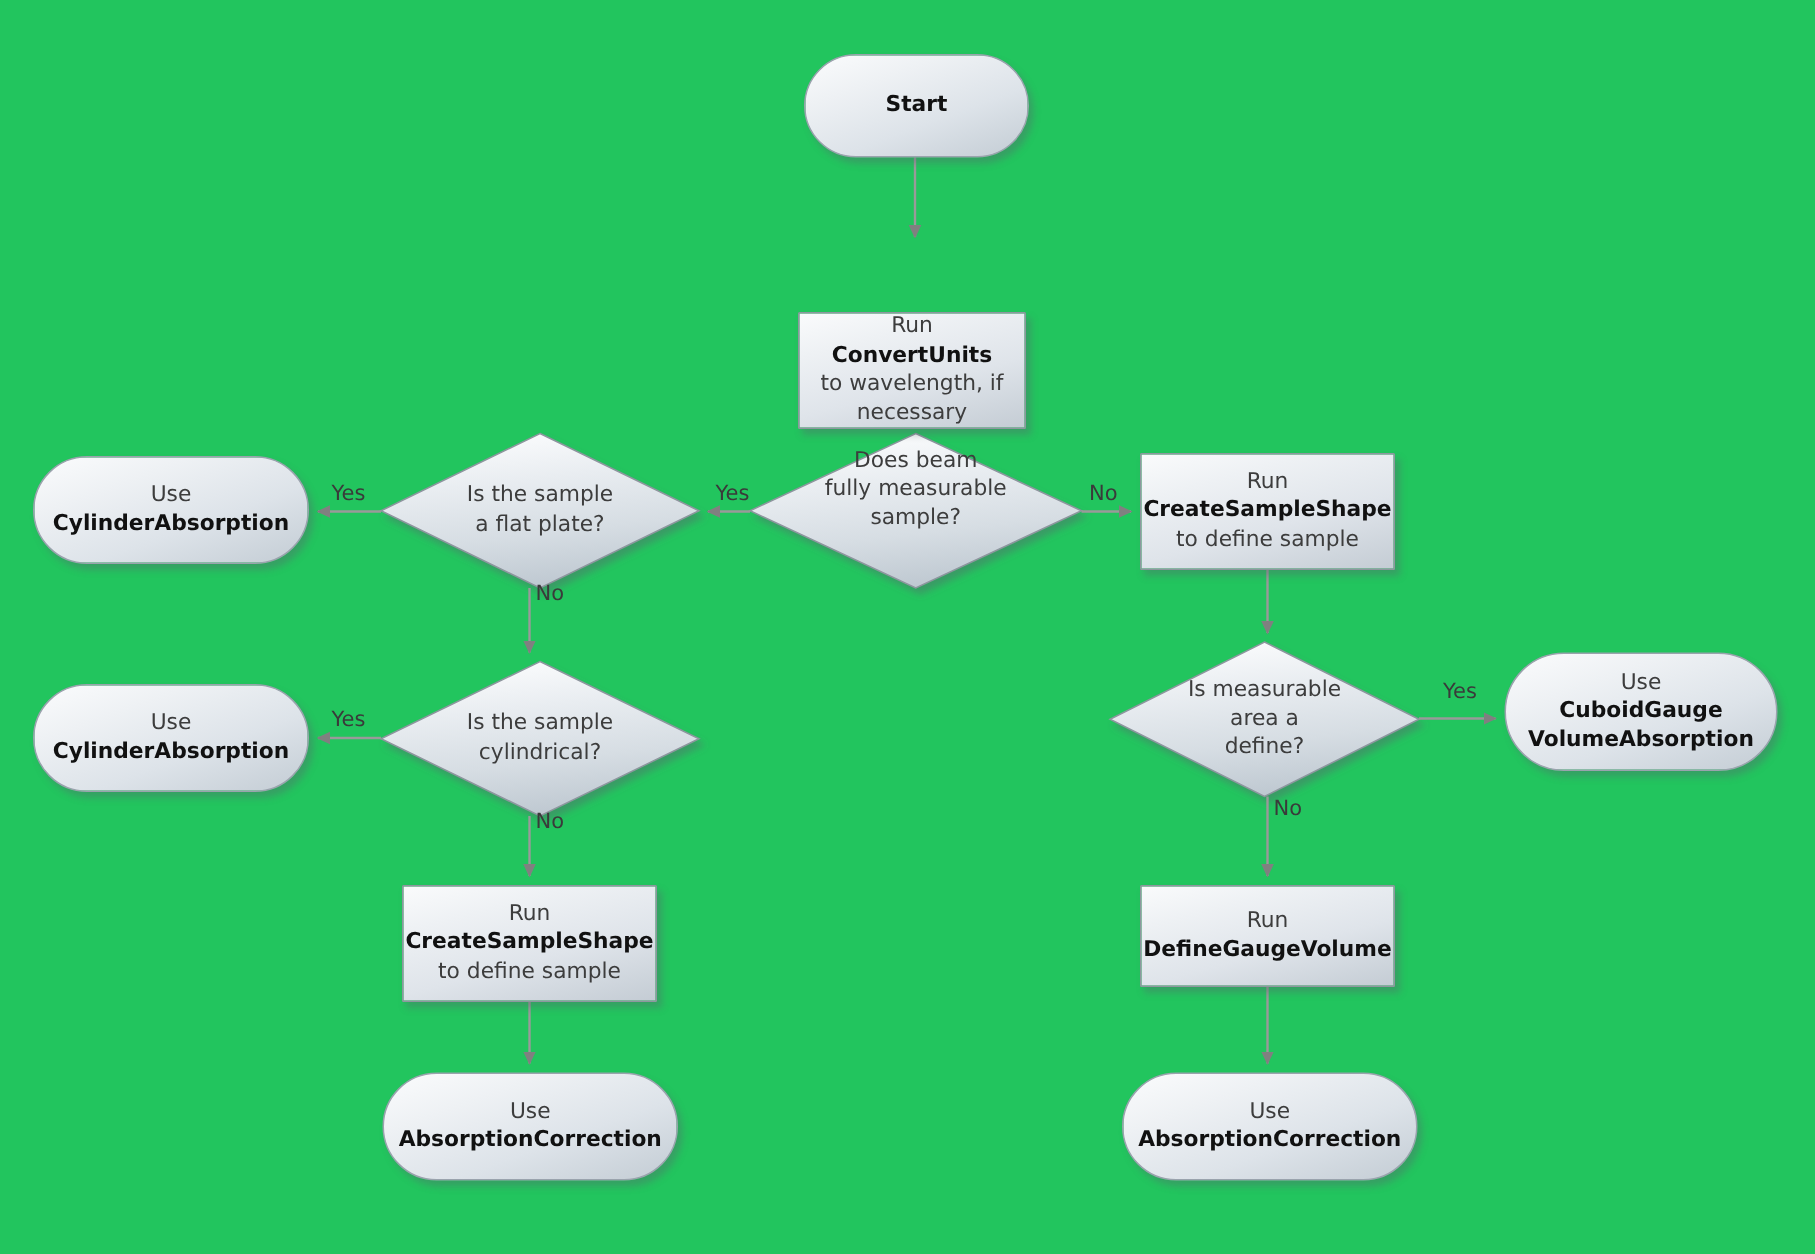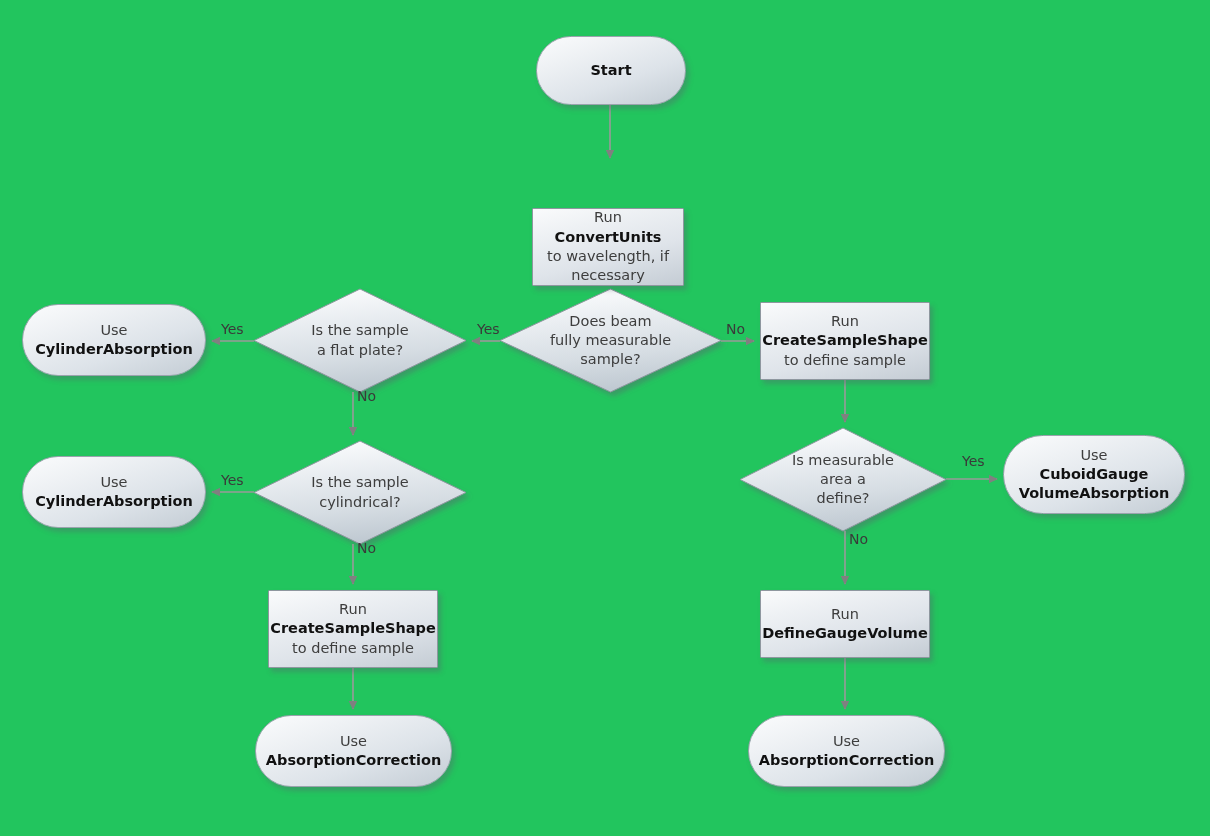--- a/index.html
+++ b/index.html
@@ -133,21 +133,21 @@
           <div class="b">Start</div>
         </div>
       </div>
       <div class="node process" style="left: 532px; top: 164px; width: 152px; height: 78px; margin-top: 44px;">
         <div class="lbl">
           <div><span>Run </span><span class="b">ConvertUnits</span></div>
           <div>to wavelength, if</div>
           <div>necessary</div>
         </div>
       </div>
-      <div class="node decision" style="left: 500px; top: 289px; width: 221px; height: 103px;">
+      <div class="node decision" style="left: 500px; top: 275px; width: 221px; height: 103px;">
         <div class="dia-text">
           <div>Does beam</div>
           <div>fully measurable</div>
           <div>sample?</div>
         </div>
       </div>
       <div class="node decision" style="left: 254px; top: 289px; width: 212px; height: 103px;">
         <div class="dia-text">
           <div>Is the sample</div>
           <div>a flat plate?</div>

